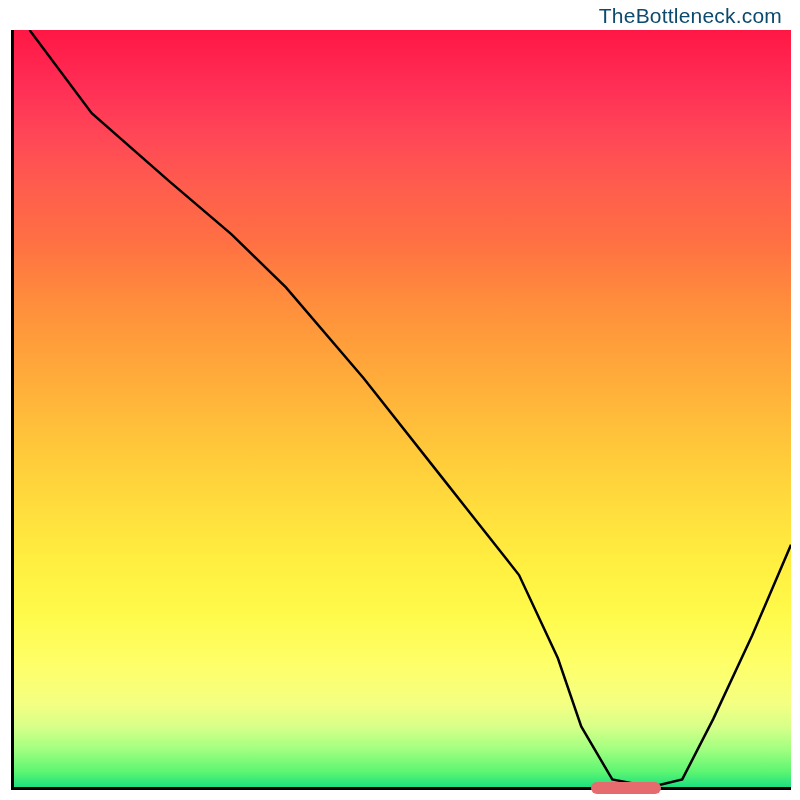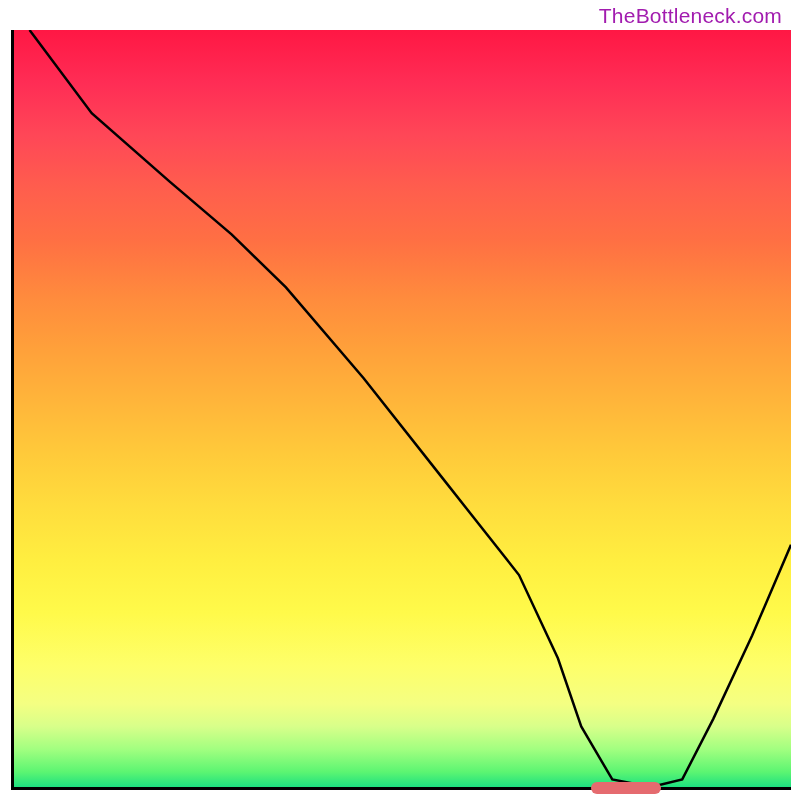--- a/index.html
+++ b/index.html
@@ -9,21 +9,21 @@
     background: #ffffff;
     position: relative;
     font-family: Arial, sans-serif;
   }
   .watermark {
     position: absolute;
     top: 4px;
     right: 18px;
     font-size: 21px;
     font-weight: normal;
-    color: #a21caf;
+    color: #0c4a6e;
     letter-spacing: 0.2px;
   }
   .chart-area {
     position: absolute;
     left: 11px;
     top: 30px;
     width: 780px;
     height: 760px;
     border-left: 3px solid #000;
     border-bottom: 3px solid #000;

